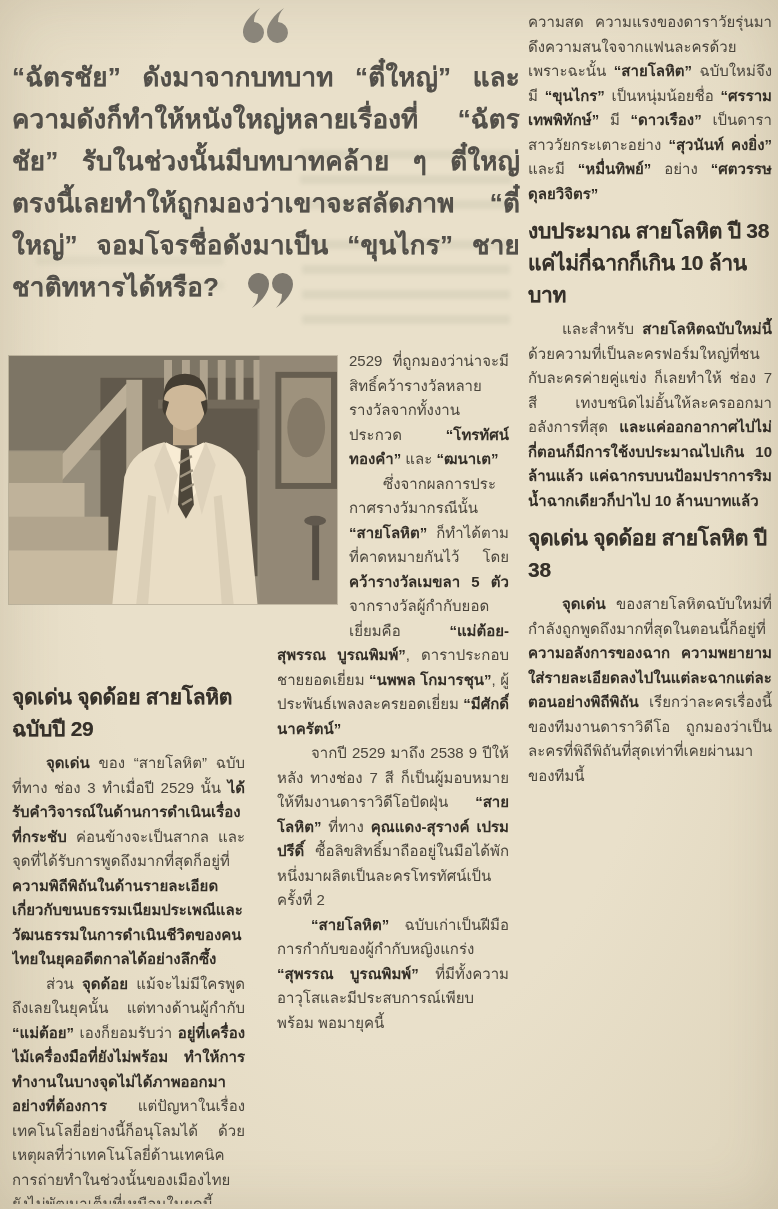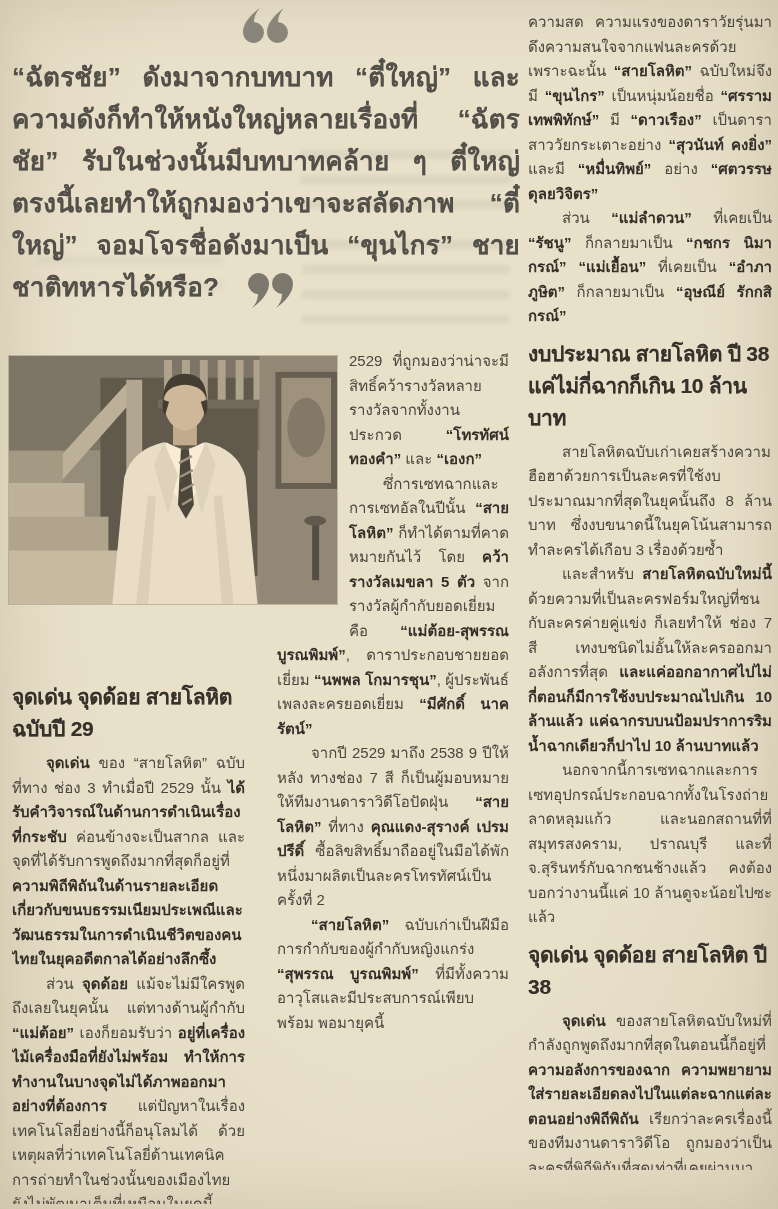--- a/index.html
+++ b/index.html
@@ -155,32 +155,29 @@
     </svg>
   </div>
 
   <div class="col col-left">
       <h2 class="col-head">จุดเด่น จุดด้อย สายโลหิต ฉบับปี 29</h2>
       <p class="para indent"><b>จุดเด่น</b><span> ของ “สายโลหิต” ฉบับที่ทาง ช่อง 3 ทำเมื่อปี 2529 นั้น </span><b>ได้รับคำวิจารณ์ในด้านการดำเนินเรื่องที่กระชับ</b><span> ค่อนข้างจะเป็นสากล และจุดที่ได้รับการพูดถึงมากที่สุดก็อยู่ที่ </span><b>ความพิถีพิถันในด้านรายละเอียดเกี่ยวกับขนบธรรมเนียมประเพณีและวัฒนธรรมในการดำเนินชีวิตของคนไทยในยุคอดีตกาลได้อย่างลึกซึ้ง</b></p>
       <p class="para indent"><span>ส่วน </span><b>จุดด้อย</b><span> แม้จะไม่มีใครพูดถึงเลยในยุคนั้น แต่ทางด้านผู้กำกับ </span><b>“แม่ต้อย”</b><span> เองก็ยอมรับว่า </span><b>อยู่ที่เครื่องไม้เครื่องมือที่ยังไม่พร้อม ทำให้การทำงานในบางจุดไม่ได้ภาพออกมาอย่างที่ต้องการ</b><span> แต่ปัญหาในเรื่องเทคโนโลยี่อย่างนี้ก็อนุโลมได้ ด้วยเหตุผลที่ว่าเทคโนโลยี่ด้านเทคนิคการถ่ายทำในช่วงนั้นของเมืองไทยยังไม่พัฒนาเต็มที่เหมือนในยุคนี้</span></p>
     </div>
   <div class="col col-mid">
     <div class="photo-spacer"></div>
-  <p class="para"><span>2529 ที่ถูกมองว่าน่าจะมีสิทธิ์คว้ารางวัลหลายรางวัลจากทั้งงานประกวด </span><b>“โทรทัศน์ทองคำ”</b><span> และ </span><b>“เองก”</b></p>
-      <p class="para indent"><span>ซึ่การเซทฉากและการเซทอัลในปีนั้น </span><b>“สายโลหิต”</b><span> ก็ทำได้ตามที่คาดหมายกันไว้ โดย </span><b>คว้ารางวัลเมขลา 5 ตัว</b><span> จากรางวัลผู้กำกับยอดเยี่ยมคือ </span><b>“แม่ต้อย-สุพรรณ บูรณพิมพ์”</b><span>, ดาราประกอบชายยอดเยี่ยม </span><b>“นพพล โกมารชุน”</b><span>, ผู้ประพันธ์เพลงละครยอดเยี่ยม </span><b>“มีศักดิ์ นาครัตน์”</b></p>
+  <p class="para"><span>2529 ที่ถูกมองว่าน่าจะมีสิทธิ์คว้ารางวัลหลายรางวัลจากทั้งงานประกวด </span><b>“โทรทัศน์ทองคำ”</b><span> และ </span><b>“ฒนาเต”</b></p>
+      <p class="para indent"><span>ซึ่งจากผลการประกาศรางวัมากรณีนั้น </span><b>“สายโลหิต”</b><span> ก็ทำได้ตามที่คาดหมายกันไว้ โดย </span><b>คว้ารางวัลเมขลา 5 ตัว</b><span> จากรางวัลผู้กำกับยอดเยี่ยมคือ </span><b>“แม่ต้อย-สุพรรณ บูรณพิมพ์”</b><span>, ดาราประกอบชายยอดเยี่ยม </span><b>“นพพล โกมารชุน”</b><span>, ผู้ประพันธ์เพลงละครยอดเยี่ยม </span><b>“มีศักดิ์ นาครัตน์”</b></p>
       <p class="para indent"><span>จากปี 2529 มาถึง 2538 9 ปีให้หลัง ทางช่อง 7 สี ก็เป็นผู้มอบหมายให้ทีมงานดาราวิดีโอปัดฝุ่น </span><b>“สายโลหิต”</b><span> ที่ทาง </span><b>คุณแดง-สุรางค์ เปรมปรีดิ์</b><span> ซื้อลิขสิทธิ์มาถืออยู่ในมือได้พักหนึ่งมาผลิตเป็นละครโทรทัศน์เป็นครั้งที่ 2</span></p>
       <p class="para indent"><b>“สายโลหิต”</b><span> ฉบับเก่าเป็นฝีมือการกำกับของผู้กำกับหญิงแกร่ง </span><b>“สุพรรณ บูรณพิมพ์”</b><span> ที่มีทั้งความอาวุโสและมีประสบการณ์เพียบพร้อม พอมายุคนี้ </span></p>
     </div>
   <div class="col col-right">
       <p class="para"><span>ความสด ความแรงของดาราวัยรุ่นมาดึงความสนใจจากแฟนละครด้วย เพราะฉะนั้น </span><b>“สายโลหิต”</b><span> ฉบับใหม่จึงมี </span><b>“ขุนไกร”</b><span> เป็นหนุ่มน้อยชื่อ </span><b>“ศรราม เทพพิทักษ์”</b><span> มี </span><b>“ดาวเรือง”</b><span> เป็นดาราสาววัยกระเตาะอย่าง </span><b>“สุวนันท์ คงยิ่ง”</b><span> และมี </span><b>“หมื่นทิพย์”</b><span> อย่าง </span><b>“ศตวรรษ ดุลยวิจิตร”</b></p>
-      <p class="para indent"><span>ส่วน </span><b>“แม่ลำดวน”</b><span> ที่เคยเป็น </span><b>“รัชนู”</b><span> ก็กลายมาเป็น </span><b>“กชกร นิมากรณ์”</b><span> </span><b>“แม่เยื้อน”</b><span> ที่เคยเป็น </span><b>“อำภา ภูษิต”</b><span> ก็กลายมาเป็น </span><b>“อุษณีย์ รักกสิกรณ์”</b></p>
       <h2 class="col-head">งบประมาณ สายโลหิต ปี 38 แค่ไม่กี่ฉากก็เกิน 10 ล้านบาท</h2>
-      <p class="para indent"><span>สายโลหิตฉบับเก่าเคยสร้างความฮือฮาด้วยการเป็นละครที่ใช้งบประมาณมากที่สุดในยุคนั้นถึง 8 ล้านบาท ซึ่งงบขนาดนี้ในยุคโน้นสามารถทำละครได้เกือบ 3 เรื่องด้วยซ้ำ</span></p>
       <p class="para indent"><span>และสำหรับ </span><b>สายโลหิตฉบับใหม่นี้</b><span> ด้วยความที่เป็นละครฟอร์มใหญ่ที่ชนกับละครค่ายคู่แข่ง ก็เลยทำให้ ช่อง 7 สี เทงบชนิดไม่อั้นให้ละครออกมาอลังการที่สุด </span><b>และแค่ออกอากาศไปไม่กี่ตอนก็มีการใช้งบประมาณไปเกิน 10 ล้านแล้ว แค่ฉากรบบนป้อมปราการริมน้ำฉากเดียวก็ปาไป 10 ล้านบาทแล้ว</b></p>
-      <p class="para indent"><span>นอกจากนี้การเซทฉากและการเซทอุปกรณ์ประกอบฉากทั้งในโรงถ่ายลาดหลุมแก้ว และนอกสถานที่ที่ สมุทรสงคราม, ปราณบุรี และที่ จ.สุรินทร์กับฉากชนช้างแล้ว คงต้องบอกว่างานนี้แค่ 10 ล้านดูจะน้อยไปซะแล้ว</span></p>
       <h2 class="col-head">จุดเด่น จุดด้อย สายโลหิต ปี 38</h2>
       <p class="para indent"><b>จุดเด่น</b><span> ของสายโลหิตฉบับใหม่ที่กำลังถูกพูดถึงมากที่สุดในตอนนี้ก็อยู่ที่ </span><b>ความอลังการของฉาก ความพยายามใส่รายละเอียดลงไปในแต่ละฉากแต่ละตอนอย่างพิถีพิถัน</b><span> เรียกว่าละครเรื่องนี้ของทีมงานดาราวิดีโอ ถูกมองว่าเป็นละครที่พิถีพิถันที่สุดเท่าที่เคยผ่านมาของทีมนี้</span></p>
       <p class="para indent"></p>
     </div>
 
   <div class="footer">T.V. Pool 64</div>
 
 </div>
 
 </body></html>

